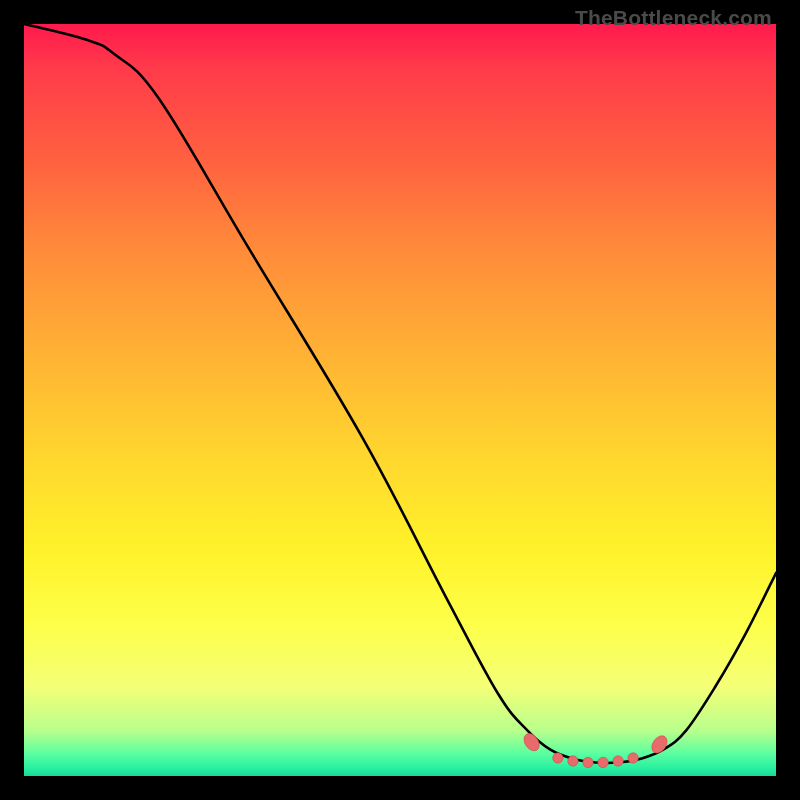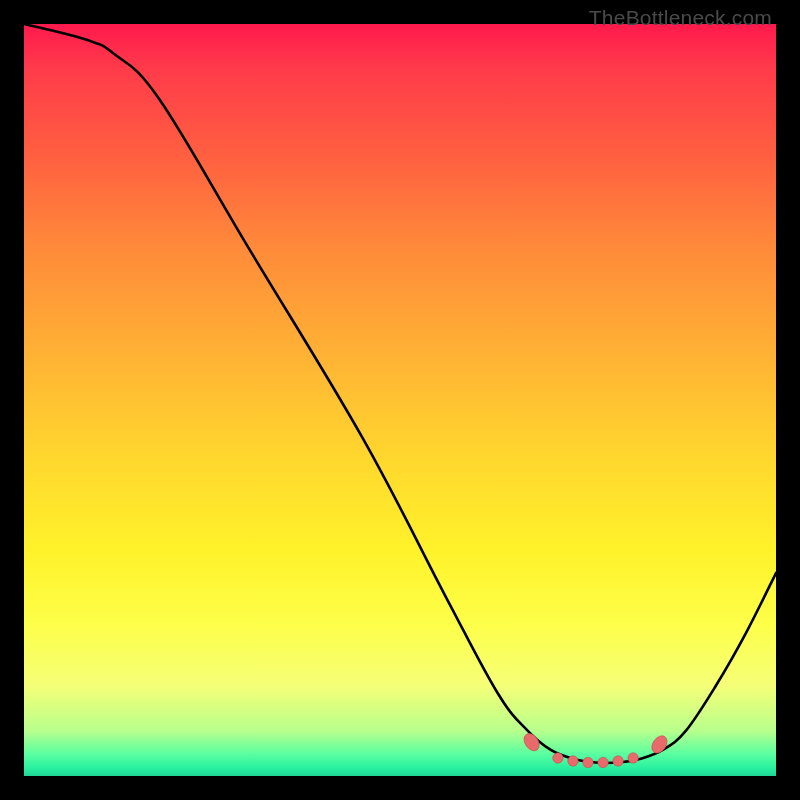--- a/index.html
+++ b/index.html
@@ -32,21 +32,21 @@
       #27f0a0 99%,
       #1fd597 100%
     );
   }
   .watermark {
     position: absolute;
     top: 6px;
     right: 28px;
     color: #4a4a4a;
     font-size: 21px;
-    font-weight: normal;
+    font-weight: bold;
     letter-spacing: 0.2px;
     z-index: 5;
     margin-left: 26px;
   }
   svg.curve {
     position: absolute;
     left: 0;
     top: 0;
     width: 752px;
     height: 752px;

